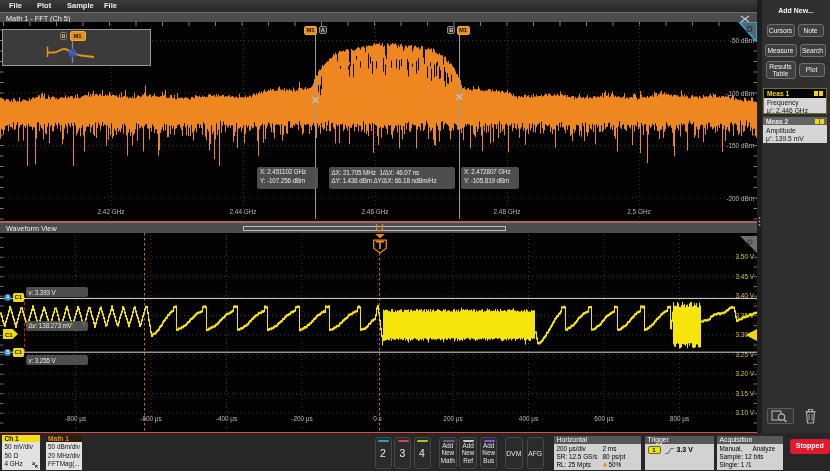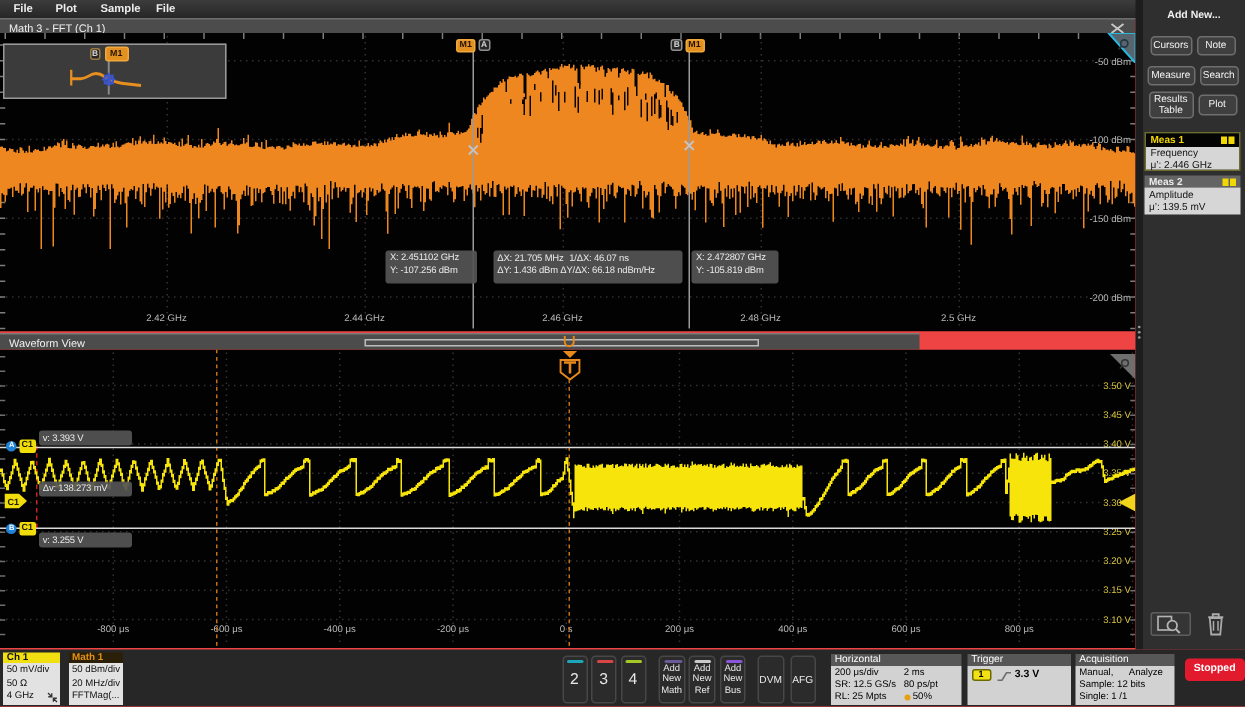--- a/index.html
+++ b/index.html
@@ -1,21 +1,21 @@
 <!DOCTYPE html>
 <html><head><meta charset="utf-8"><style>
 *{margin:0;padding:0;box-sizing:border-box}
 body{font-family:"Liberation Sans",sans-serif;background:#222}
 #app{position:relative;width:830px;height:471px;background:#ef4444;overflow:hidden;font-family:"Liberation Sans",sans-serif}
 .abs{position:absolute}
 #menubar{left:0;top:0;width:830px;height:11.5px;background:linear-gradient(#3c3c3c,#262626)}
 #menubar span{position:absolute;top:1px;font-size:7.5px;font-weight:bold;color:#ededed}
 #ffthdr{left:0;top:11.5px;width:757px;height:10.5px;background:#4c4c4c;border-top:1px solid #6e6e6e}
 #ffthdr .t,#wfhdr .t{position:absolute;left:6px;top:1px;font-size:7.3px;color:#f0f0f0}
-#wfhdr{left:0;top:222px;width:613px;height:11px;background:#4c4c4c;border-top:1px solid #7a7a7a}
+#wfhdr{left:0;top:222px;width:757px;height:11px;background:#4c4c4c;border-top:1px solid #7a7a7a}
 svg{display:block}
 .glab{font-family:"Liberation Sans",sans-serif;font-size:6.4px;fill:#b9b9b9}
 .vlab{font-family:"Liberation Sans",sans-serif;font-size:6.4px;fill:#dcc63e}
 .ro{position:absolute;background:rgba(84,84,84,.93);border-radius:2px;color:#eaeaea;font-size:6.3px;letter-spacing:-.12px;line-height:8.5px;padding:1.5px 0 0 3px;white-space:pre}
 .badge{position:absolute;font-weight:bold;text-align:center}
 .bM1{width:13px;height:9px;background:#e2901f;border:1px solid #f0a93e;border-radius:2px;color:#241302;font-size:5.9px;line-height:7.5px}
 .bAB{width:7.8px;height:8.2px;background:#272727;border:1px solid #8f8f8f;border-radius:2px;color:#d5d5d5;font-size:5.6px;line-height:6.8px}
 .bC1{width:11.5px;height:8.5px;background:#f0dd09;border-radius:1.5px;color:#1a1a00;font-size:6px;line-height:8.5px}
 .bcirc{width:7px;height:7px;background:#2083d8;border-radius:50%;color:#fff;font-size:5px;line-height:7px}
 .sbtn{position:absolute;background:#3f3f3f;border:1px solid #6f6f6f;border-radius:3px;color:#f3f3f3;font-size:6.7px;text-align:center;display:flex;align-items:center;justify-content:center;line-height:7.5px}
@@ -29,21 +29,21 @@
 <div id="app">
 
 <div class="abs" id="menubar">
 <span style="left:9px">File</span>
       <span style="left:37px">Plot</span>
       <span style="left:67px">Sample</span>
       <span style="left:104px">File</span>
 </div>
 
 <div class="abs" id="ffthdr">
-      <div class="t">Math 3 - FFT (Ch 1)</div>
+      <div class="t">Math 1 - FFT (Ch 5)</div>
 <svg class="abs" style="left:740px;top:2px" width="10" height="8" viewBox="0 0 10 8">
         <path d="M1 1 9 7M9 1 1 7" stroke="#c9c9c9" stroke-width="1.2"></path>
       </svg>
 </div>
 
 <svg class="abs" style="left:0;top:22px" width="757" height="199" viewBox="0 0 757 199">
 <rect width="757" height="199" fill="#020202"></rect>
 <path d="M3.5 0V4M30 0V4M56.5 0V4M83 0V4M109.5 0V4M136 0V4M162.5 0V4M189 0V4M215.5 0V4M242 0V4M268.5 0V4M295 0V4M321.5 0V4M348 0V4M374.5 0V4M401 0V4M427.5 0V4M454 0V4M480.5 0V4M507 0V4M533.5 0V4M560 0V4M586.5 0V4M613 0V4M639.5 0V4M666 0V4M692.5 0V4M719 0V4M745.5 0V4" stroke="#7d7d7d" stroke-width="1" fill="none"></path>
       <path d="M111.5 2V197M243.5 2V197M375.5 2V197M507.5 2V197M639.5 2V197" stroke="#323232" stroke-width="1" stroke-dasharray="1 3" fill="none"></path>
       <path d="M0 18.5H757M0 71H757M0 123.5H757M0 176H757" stroke="#303030" stroke-width="1" stroke-dasharray="1 3" fill="none"></path>

